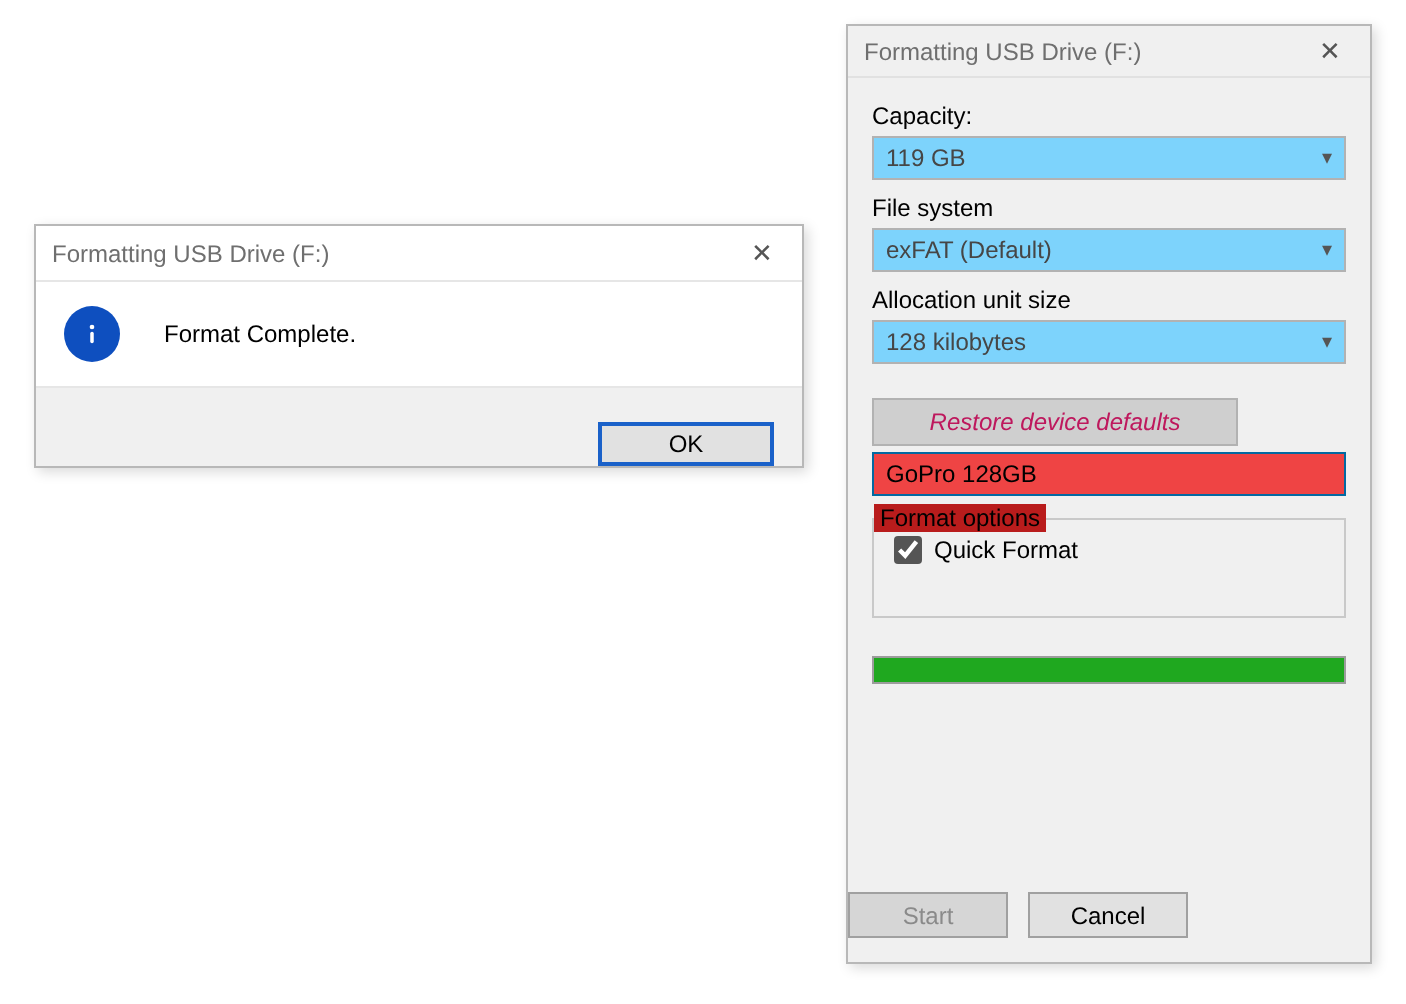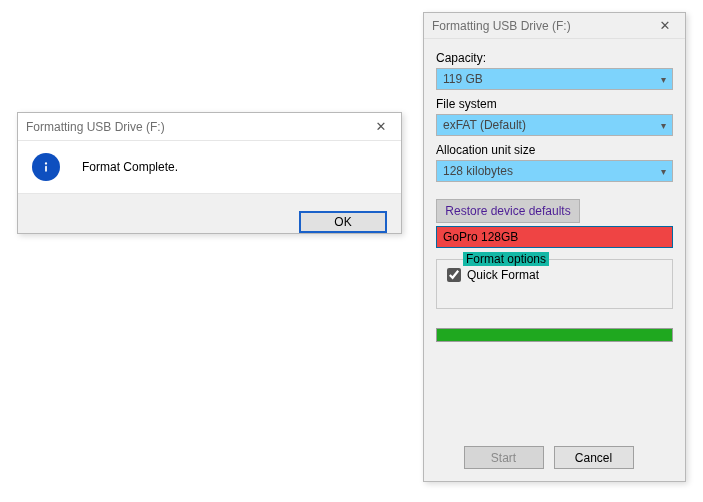--- a/index.html
+++ b/index.html
@@ -110,66 +110,67 @@
     display: flex;
     align-items: center;
     justify-content: space-between;
     padding: 0 6px;
     cursor: default;
   }
   .combo .arrow, .combo-disabled .arrow { font-size: 10px; color: #555; }
 
   .restore-btn {
     margin-top: 14px;
-    width: 144px;
+    width: 183px;
     height: 24px;
     background: #cfcfcf;
     border: 1px solid #b2b2b2;
-    color: #4c1d95;
+    color: #be185d;
     text-align: center;
     line-height: 22px;
     cursor: default;
+    font-style: italic;
   }
 
   .input-text {
     height: 22px;
     width: 100%;
     border: 1px solid #0369a1;
     background: #ef4444;
     padding: 0 6px;
     font: inherit;
   }
 
   .options-group {
     margin-top: 8px;
     border: 1px solid #c9c9c9;
     padding: 8px 10px 26px 10px;
     position: relative;
   }
   .options-group .legend {
     position: absolute;
-    top: -8px; left: 26px;
-    background: #14b8a6;
+    top: -8px; left: 0;
+    background: #b91c1c;
     padding: 0 3px;
   }
   .chk {
     display: flex; align-items: center; gap: 6px;
   }
   .chk input { width: 14px; height: 14px; accent-color: #555; }
 
   .progress {
     margin-top: 16px;
     height: 14px;
     border: 1px solid #9c9c9c;
     background: #1fa81f;
   }
 
   .fmt-footer {
     display: flex;
-    justify-content: center;
+    justify-content: flex-start;
     gap: 10px;
     padding: 0 12px 12px 0;
   }
   .btn {
     width: 80px; height: 23px;
     border: 1px solid #a0a0a0;
     background: #e1e1e1;
     font: inherit;
     cursor: default;
   }

